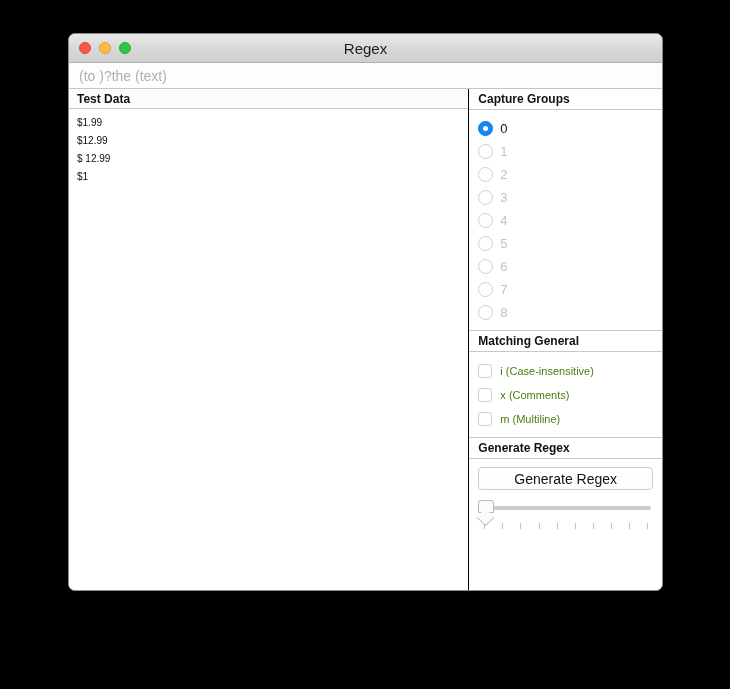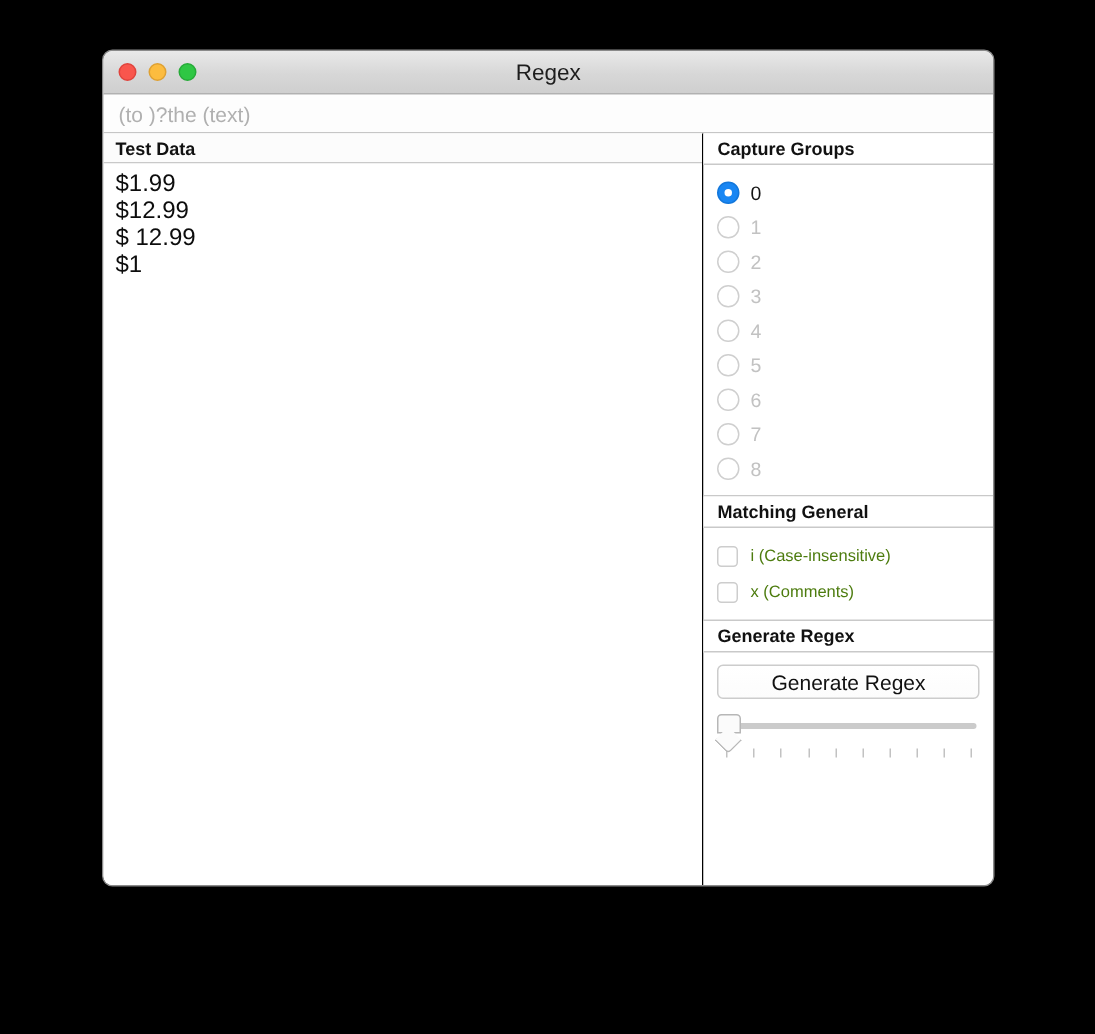--- a/index.html
+++ b/index.html
@@ -112,21 +112,21 @@
     font-weight: bold;
     color: #111;
   }
   .test-rows {
     flex: 1;
     padding: 5px 0 0 0;
     background: #ffffff;
     overflow: hidden;
   }
   .test-row {
-    font-size: 16px;
+    font-size: 10px;
     color: #0d0d0d;
     padding: 0 8px;
     line-height: 18px;
     white-space: pre;
   }
 
   
   .right-panel {
     width: 193px;
     background: #ffffff;
@@ -343,20 +343,24 @@
           <div class="section-header">Matching General</div>
           <div class="section-body">
             <div class="check-row">
               <span class="checkbox"></span>
               <span class="check-label">i (Case-insensitive)</span>
             </div>
             <div class="check-row">
               <span class="checkbox"></span>
               <span class="check-label">x (Comments)</span>
             </div>
+            <div class="check-row">
+              <span class="checkbox"></span>
+              <span class="check-label">m (Multiline)</span>
+            </div>
           </div>
         </div>
 
         <div class="gen-section">
           <div class="section-header">Generate Regex</div>
           <div class="gen-body">
             <button class="gen-button">Generate Regex</button>
 
             <div class="slider-wrap">
               <div class="slider-track"></div>

